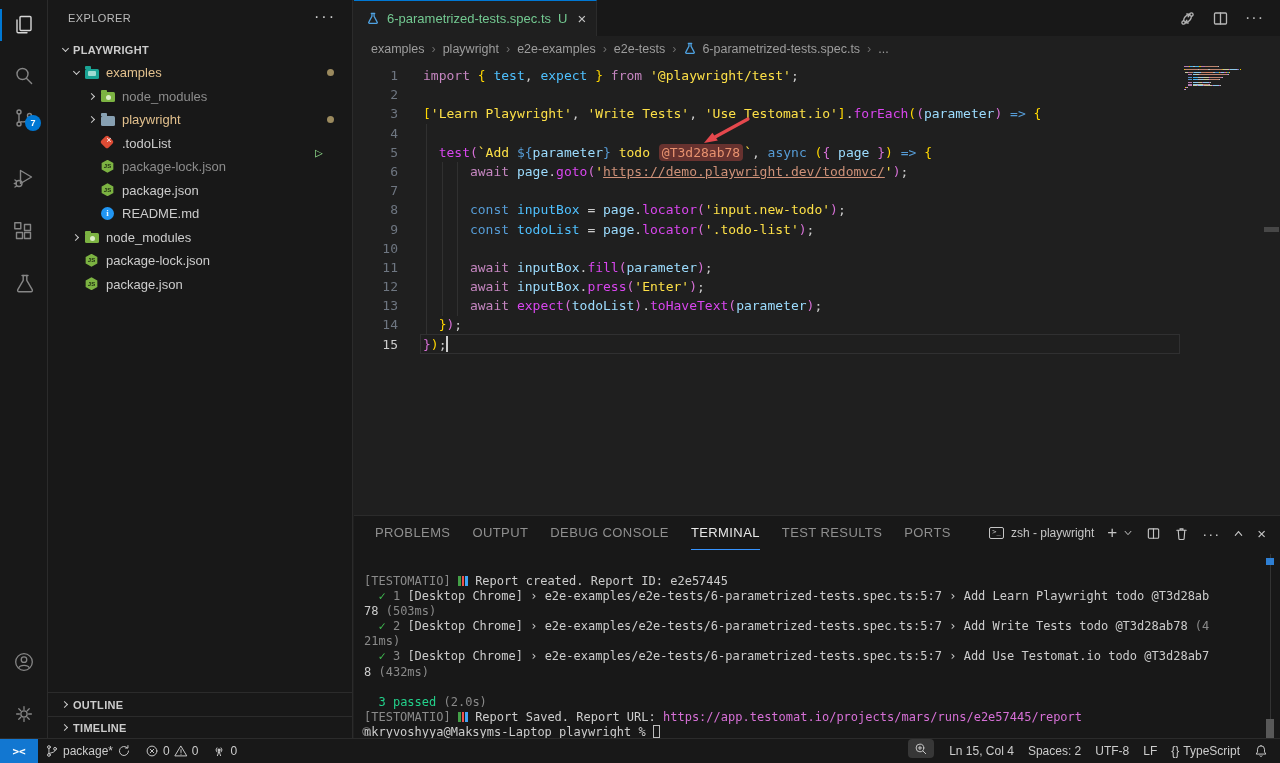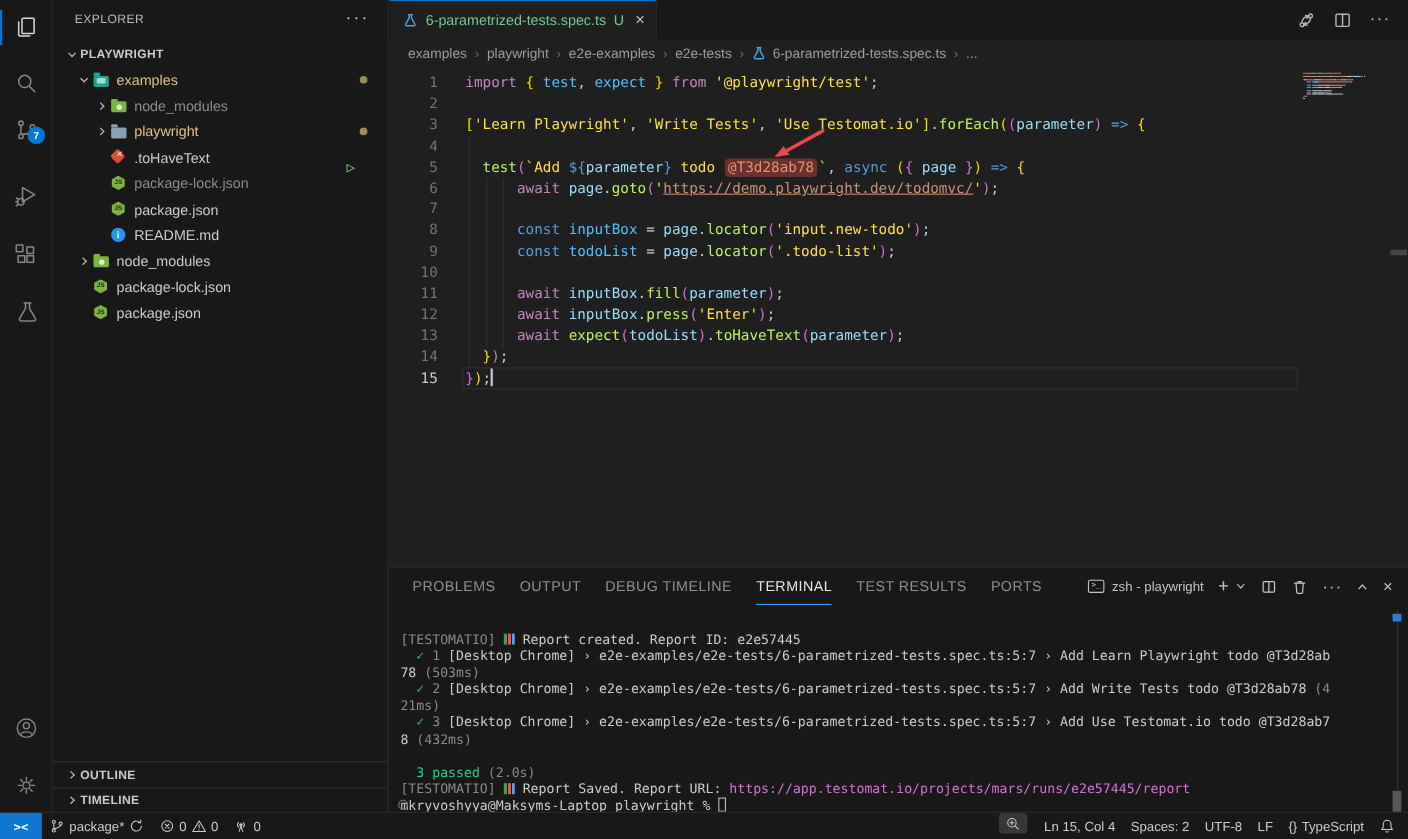--- a/index.html
+++ b/index.html
@@ -95,21 +95,21 @@
   
   .statusbar{position:absolute;left:0;top:738px;width:1280px;height:25px;background:#181818;border-top:1px solid #2b2b2b;display:flex;align-items:center;font-size:12px;color:#cccccc}
   .sb-item{display:flex;align-items:center;gap:4px;padding:0 7px;height:100%;cursor:pointer}
   .sb-item svg{width:14px;height:14px;fill:none;stroke:currentColor;stroke-width:1.1;stroke-linecap:round;stroke-linejoin:round}
   .sb-remote{background:#1277d1;color:#fff;width:38px;justify-content:center;font-family:"DejaVu Sans Mono",monospace;font-size:11px;font-weight:bold}
   .sb-right{margin-left:auto;display:flex;align-items:flex-start;height:100%}
   .sb-zoom{background:#373737;border-radius:4px;height:19px;margin-right:8px;padding:0 6px;display:flex;align-items:center}
 </style>
 <style>.tk-kw{color:#C586C0}
 .tk-kw2{color:#569CD6}
-.tk-fn{color:#bef264}
+.tk-fn{color:#d946ef}
 .tk-var{color:#9CDCFE}
 .tk-var2{color:#4FC1FF}
 .tk-str{color:#fde047}
 .tk-strU{color:#CE9178}
 .tk-p{color:#CCCCCC}
 .tk-b1{color:#FFD700}
 .tk-b2{color:#D670D6}
 .tk-tag{color:#E8926F}
 .tt-fg{color:#cccccc}
 .tt-dim{color:#8a8a8a}
@@ -218,21 +218,21 @@
             <span class="fold fold-pw"></span>
           </span>
           <span class="tlabel c-mod">playwright</span>
           <span class="mod-dot"></span>
         </div>
         <div class="tree-row" style="padding-left: 36px;">
           <span class="chev"></span>
           <span class="ticon">
             <span class="ic-git"></span>
           </span>
-          <span class="tlabel c-fg">.toHaveText</span>
+          <span class="tlabel c-fg">.todoList</span>
         </div>
         <div class="tree-row" style="padding-left: 36px;">
           <span class="chev"></span>
           <span class="ticon">
             <span class="ic-json">JS</span>
           </span>
           <span class="tlabel c-ignored">package-lock.json</span>
         </div>
         <div class="tree-row" style="padding-left: 36px;">
           <span class="chev"></span>
@@ -374,21 +374,21 @@
         <polygon points="13,32 26.8,29.6 21.4,21.8" fill="#e5484d"></polygon>
       </svg>
       <div class="overview-mark"></div>
     </div>
   </div>
 
   <div class="panel">
     <div class="panel-tabs">
         <div class="ptab">PROBLEMS</div>
         <div class="ptab">OUTPUT</div>
-        <div class="ptab">DEBUG TIMELINE</div>
+        <div class="ptab">DEBUG CONSOLE</div>
         <div class="ptab active">TERMINAL</div>
         <div class="ptab">TEST RESULTS</div>
         <div class="ptab">PORTS</div>
         <div class="panel-actions">
       <span class="shell-box">&gt;_</span>
       <span class="shell-label">zsh - playwright</span>
       <span style="font-size:17px">+</span>
       <svg viewBox="0 0 12 12" style="width:10px;height:10px;margin-left:-7px">
             <path d="M2.5 4l3.5 4 3.5-4"></path>
           </svg>

